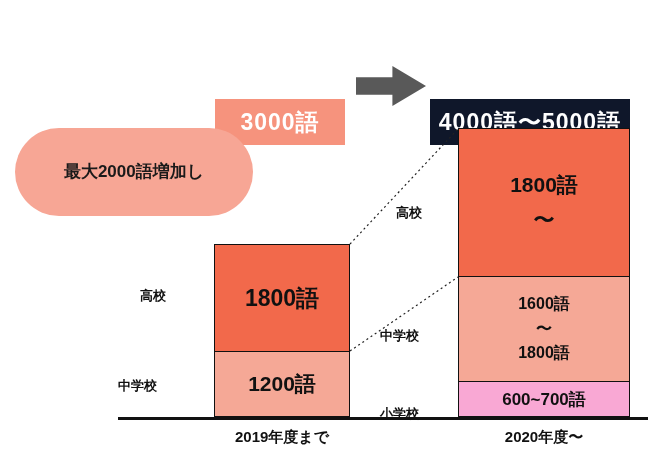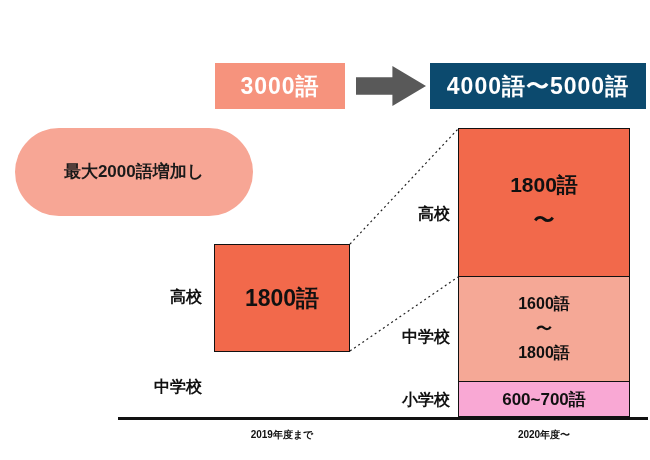--- a/index.html
+++ b/index.html
@@ -12,23 +12,24 @@
     overflow: hidden;
     color: #111;
   }
   .abs { position: absolute; }
 
   
   .total-box {
     display: flex; align-items: center; justify-content: center;
     color: #ffffff; font-weight: bold; font-size: 23px;
     letter-spacing: 1px;
+    margin-top: 36px;
   }
   .total-before { left: 215px; top: 63px; width: 130px; height: 46px; background: #F6937D; }
-  .total-after  { left: 430px; top: 63px; width: 216px; height: 46px; background: #0c4a6e; }
+  .total-after  { left: 430px; top: 63px; width: 200px; height: 46px; background: #0f172a; }
 
   .big-arrow {
     left: 356px; top: 66px; width: 70px; height: 40px;
     background: #595959;
     clip-path: polygon(0 28%, 52% 28%, 52% 0, 100% 50%, 52% 100%, 52% 72%, 0 72%);
   }
 
   
   .bubble {
     left: 15px; top: 128px; width: 238px; height: 88px;
@@ -44,30 +45,30 @@
     font-weight: bold; color: #111; text-align: center;
   }
   .blk-hs-before { left: 214px; top: 244px; width: 136px; height: 108px; background: #F2694B; font-size: 23px; }
   .blk-jh-before { left: 214px; top: 351px; width: 136px; height: 66px;  background: #F5A896; font-size: 21px; }
 
   .blk-hs-after  { left: 458px; top: 128px; width: 172px; height: 149px; background: #F2694B; font-size: 21px; line-height: 1.65; }
   .blk-jh-after  { left: 458px; top: 276px; width: 172px; height: 106px; background: #F5A896; font-size: 16px; line-height: 1.55; }
   .blk-es-after  { left: 458px; top: 381px; width: 172px; height: 36px;  background: #f9a8d4; font-size: 17px; }
 
   
-  .side-label { font-size: 16px; font-weight: bold; text-align: right; color: #111; }
+  .side-label { font-size: 13px; font-weight: bold; color: #111; }
   .lbl-hs-before { left: 140px; top: 287px; width: 62px; }
   .lbl-jh-before { left: 118px; top: 377px; width: 84px; }
   .lbl-hs-after  { left: 396px; top: 204px; width: 54px; }
   .lbl-jh-after  { left: 380px; top: 327px; width: 70px; }
-  .lbl-es-after  { left: 380px; top: 390px; width: 70px; }
+  .lbl-es-after  { left: 380px; top: 405px; width: 70px; }
 
   
   .axis-line { left: 118px; top: 417px; width: 530px; height: 3px; background: #111; }
-  .axis-label { font-size: 10px; font-weight: bold; text-align: center; color: #111; }
+  .axis-label { font-size: 15px; font-weight: bold; text-align: center; color: #111; }
   .axis-before { left: 214px; top: 428px; width: 136px; }
   .axis-after  { left: 458px; top: 428px; width: 172px; text-align: center; }
 
   .connectors { left: 0; top: 0; pointer-events: none; }
 </style>
 </head>
 <body>
 
 <div class="canvas">
 
@@ -84,20 +85,23 @@
   </div>
 
   <svg class="abs connectors" width="650" height="460">
     <line x1="350" y1="244" x2="458" y2="129" stroke="#222" stroke-width="1.2" stroke-dasharray="2 3"></line>
     <line x1="350" y1="351" x2="458" y2="277" stroke="#222" stroke-width="1.2" stroke-dasharray="2 3"></line>
   </svg>
 
   <div class="abs block blk-hs-before">
     <span>1800語</span>
   </div>
+  <div class="abs block blk-jh-before">
+    <span>1200語</span>
+  </div>
   <div class="abs side-label lbl-hs-before">高校</div>
   <div class="abs side-label lbl-jh-before">中学校</div>
 
   <div class="abs block blk-hs-after">
     <span>1800語</span>
     <span>〜</span>
   </div>
   <div class="abs block blk-jh-after">
     <span>1600語</span>
     <span>〜</span>

